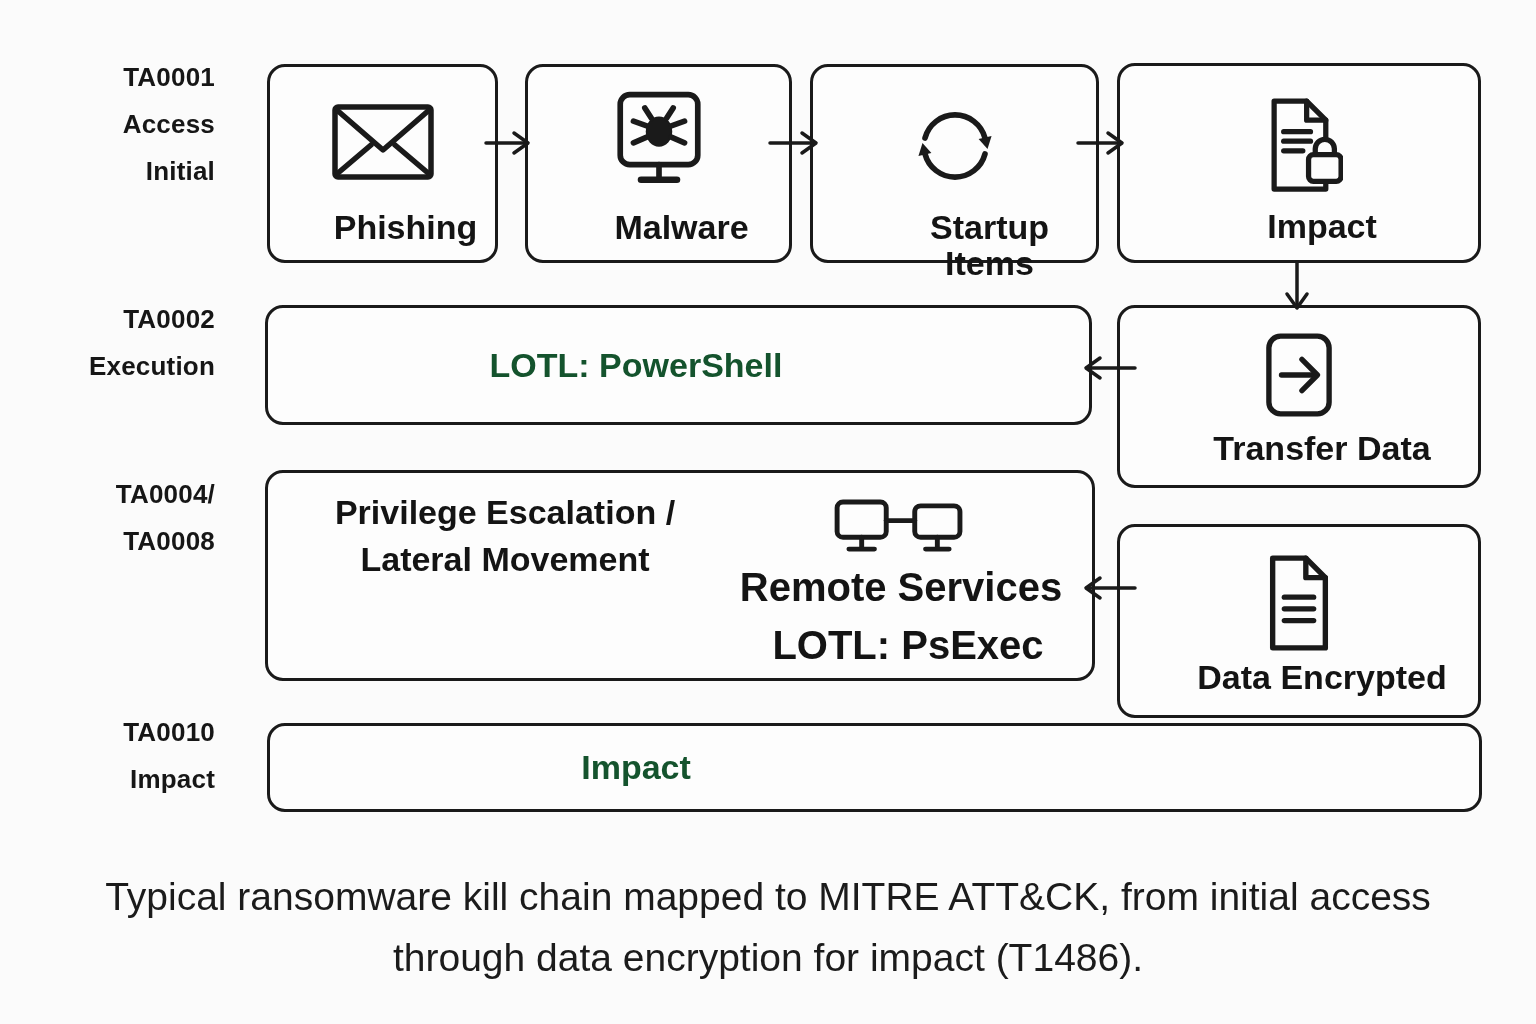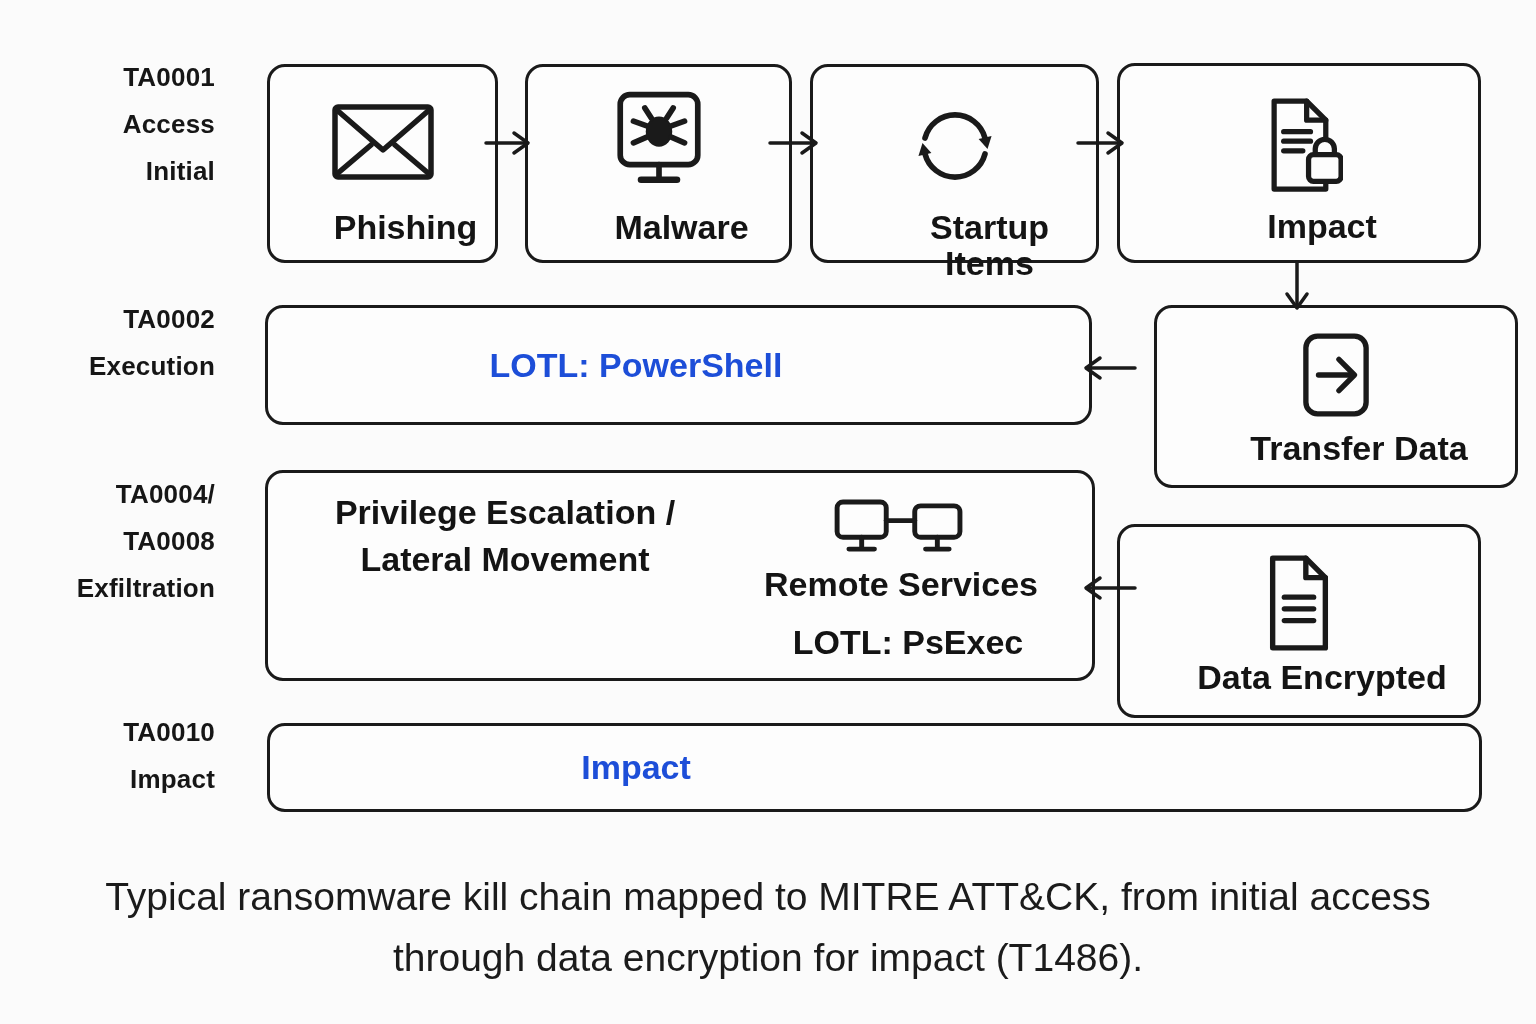--- a/index.html
+++ b/index.html
@@ -7,26 +7,26 @@
   .stage{position:relative;width:1536px;height:1024px;background:#fbfbfb;overflow:hidden;color:#161616;}
 
   
   .rl{position:absolute;left:0;width:215px;text-align:right;font-size:26px;font-weight:600;
       line-height:47px;color:#161616;letter-spacing:.2px;}
 
   
   .box{position:absolute;background:#fdfdfd;border:3px solid #1a1a1a;border-radius:18px;box-sizing:border-box;}
   .box-label{position:absolute;left:0;right:0;text-align:center;font-size:34px;font-weight:600;color:#141414;line-height:36px;padding-left:46px;}
   .icon-abs{position:absolute;left:50%;transform:translateX(-50%);}
-  .flex-center{display:flex;align-items:center;justify-content:center;font-size:34px;font-weight:600;color:#1d4ed8;}
+  .flex-center{display:flex;align-items:center;justify-content:center;font-size:34px;font-weight:600;color:#14532d;}
 
   
   .abs{position:absolute;}
   .pe-lines{text-align:center;font-size:34px;font-weight:600;line-height:47px;color:#141414;}
-  .sub-label{text-align:center;font-size:34px;font-weight:600;color:#141414;}
+  .sub-label{text-align:center;font-size:40px;font-weight:600;color:#141414;}
 
   
   .caption{position:absolute;left:0;width:100%;top:866px;text-align:center;font-size:39px;
            font-weight:500;color:#1b1b1b;line-height:61px;}
 
   svg.icon{display:block;}
   .arrows{position:absolute;left:0;top:0;pointer-events:none;}
 </style>
 </head>
 <body>
@@ -38,21 +38,20 @@
     <div>Access</div>
     <div>Initial</div>
   </div>
   <div class="rl" style="top:296px;">
     <div>TA0002</div>
     <div>Execution</div>
   </div>
   <div class="rl" style="top:471px;">
     <div>TA0004/</div>
     <div>TA0008</div>
-    <div>Exfiltration</div>
   </div>
   <div class="rl" style="top:709px;">
     <div>TA0010</div>
     <div>Impact</div>
   </div>
 
   <div class="box" style="left:267px;top:64px;width:231px;height:199px;">
     <svg class="icon icon-abs" style="top:36px;" width="104" height="78" viewBox="0 0 104 78" fill="none" stroke="#1a1a1a" stroke-width="5.5" stroke-linecap="round" stroke-linejoin="round">
       <rect x="4" y="4" width="96" height="70" rx="3"></rect>
       <path d="M7 8 L52 47 L97 8"></path>
@@ -98,21 +97,21 @@
       <path d="M63 62 V55 A10 10 0 0 1 83 55 V62" fill="#fdfdfd"></path>
       <rect x="56" y="61" width="34" height="28" rx="5" fill="#fdfdfd"></rect>
     </svg>
     <div class="box-label" style="top:142px;">Impact</div>
   </div>
 
   <div class="box flex-center" style="left:265px;top:305px;width:827px;height:120px;padding-right:85px;">
     <span>LOTL: PowerShell</span>
   </div>
 
-  <div class="box" style="left:1117px;top:305px;width:364px;height:183px;margin-left:37px;">
+  <div class="box" style="left:1117px;top:305px;width:364px;height:183px;">
     <svg class="icon icon-abs" style="top:24px;" width="68" height="86" viewBox="0 0 70 88" fill="none" stroke="#1a1a1a" stroke-width="5.5" stroke-linecap="round" stroke-linejoin="round">
       <rect x="4" y="4" width="62" height="80" rx="12"></rect>
       <path d="M17 44 H50"></path>
       <path d="M38 28 L54 44 L38 60"></path>
     </svg>
     <div class="box-label" style="top:122px;">Transfer Data</div>
   </div>
 
   <div class="box" style="left:265px;top:470px;width:830px;height:211px;">
     <div class="abs pe-lines" style="left:27px;top:16px;width:420px;">

